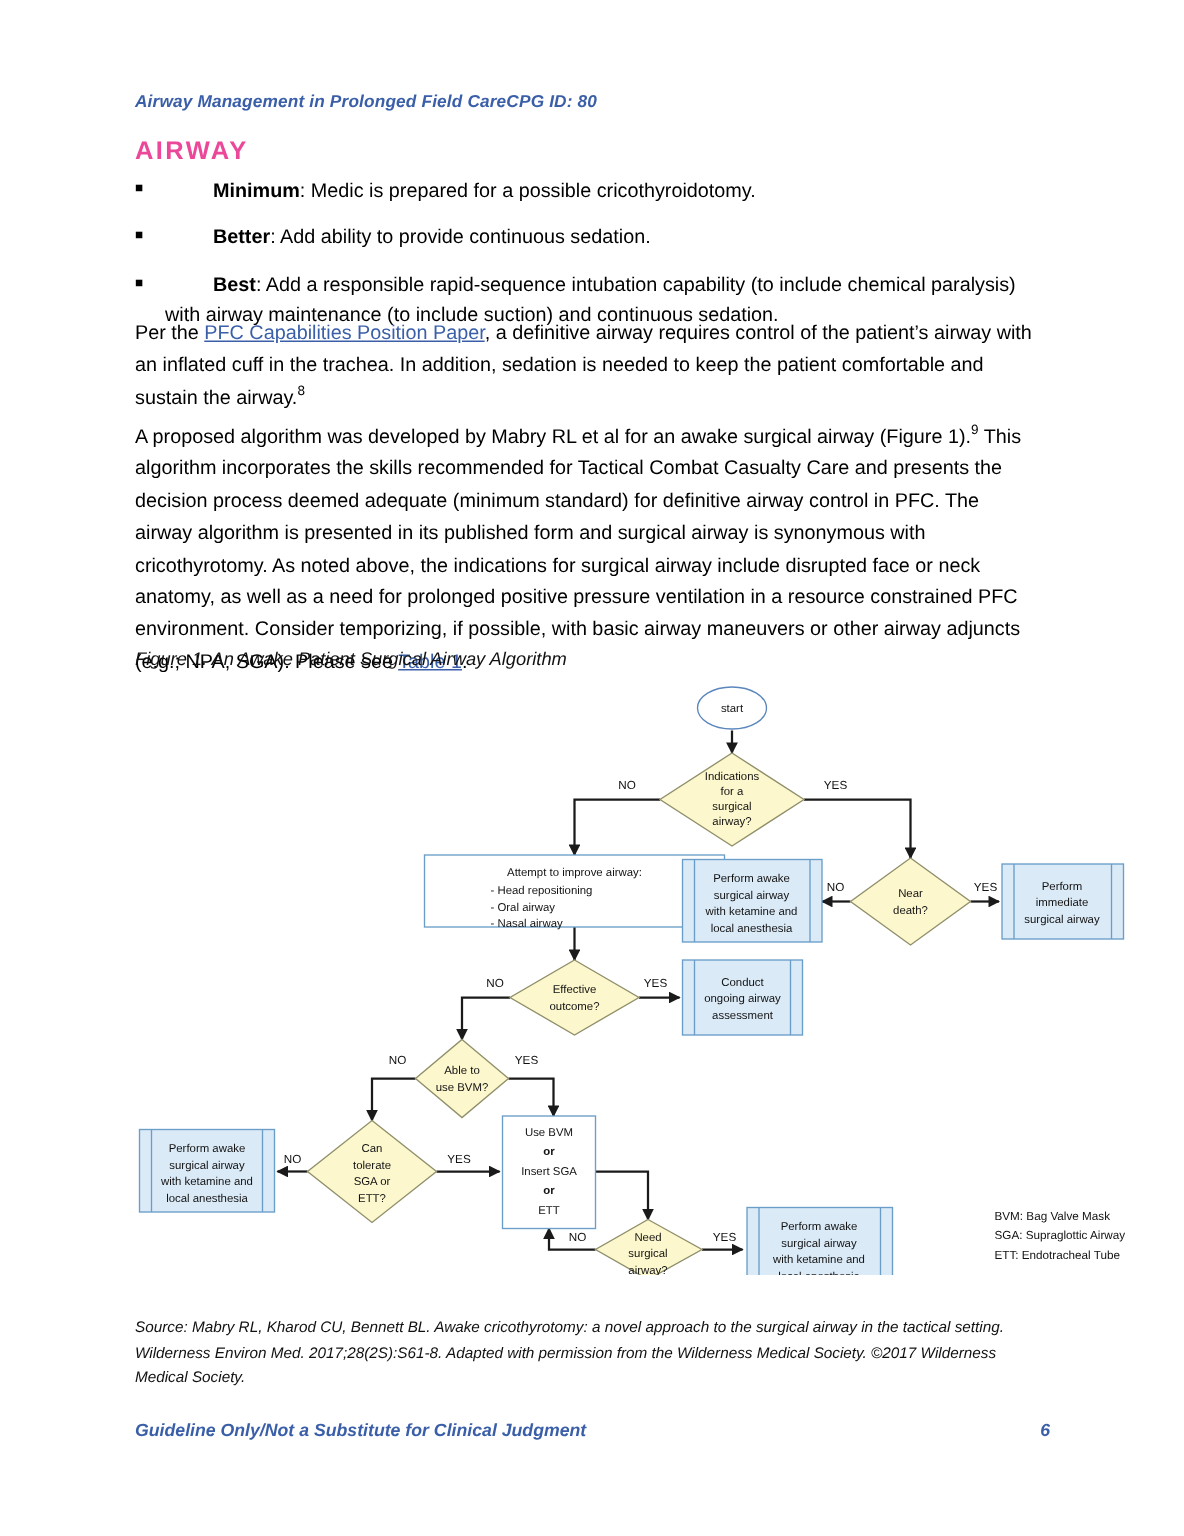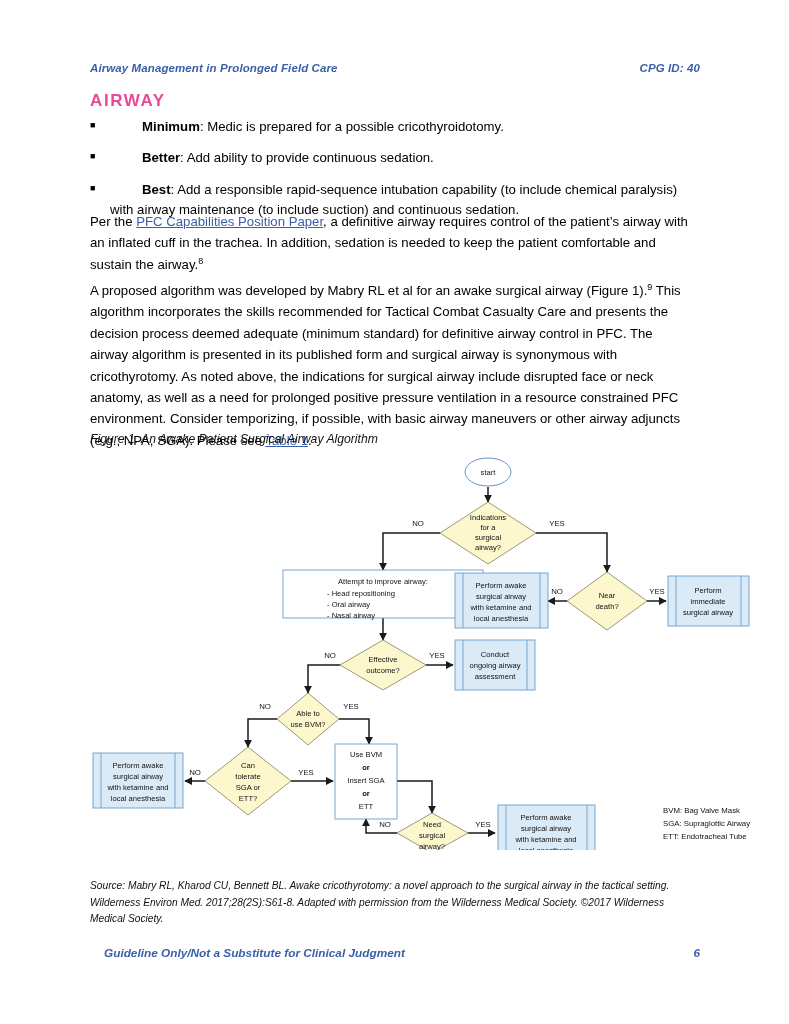--- a/index.html
+++ b/index.html
@@ -23,21 +23,21 @@
     background: #fff;
   }
 
   
   .doc-header {
     position: absolute;
     left: 90px;
     top: 62px;
     width: 610px;
     display: flex;
-    justify-content: space-between;
+    justify-content: flex-start;
     align-items: baseline;
   }
   .doc-header .hdr-title,
   .doc-header .hdr-id {
     font-style: italic;
     font-weight: bold;
     font-size: 11.5px;
     color: #3a5fa8;
     letter-spacing: 0.1px;
     white-space: nowrap;
@@ -178,31 +178,30 @@
     justify-content: space-between;
     align-items: baseline;
   }
   .doc-footer .ftr-text,
   .doc-footer .ftr-page {
     font-style: italic;
     font-weight: bold;
     font-size: 11.8px;
     color: #3a5fa8;
     white-space: nowrap;
-    margin-left: 14px;
   }
 </style>
 </head>
 <body>
 
 <div class="page">
 
   <div class="doc-header">
     <span class="hdr-title">Airway Management in Prolonged Field Care</span>
-    <span class="hdr-id">CPG ID: 40</span>
+    <span class="hdr-id">CPG ID: 80</span>
   </div>
 
   <div class="section-heading">AIRWAY</div>
 
   <div class="bullet-list">
     <div class="bullet-row">
       <span class="bullet-mark">■</span>
       <span class="bullet-text"><b>Minimum</b><span>: Medic is prepared for a possible cricothyroidotomy.</span></span>
     </div>
     <div class="bullet-row">

